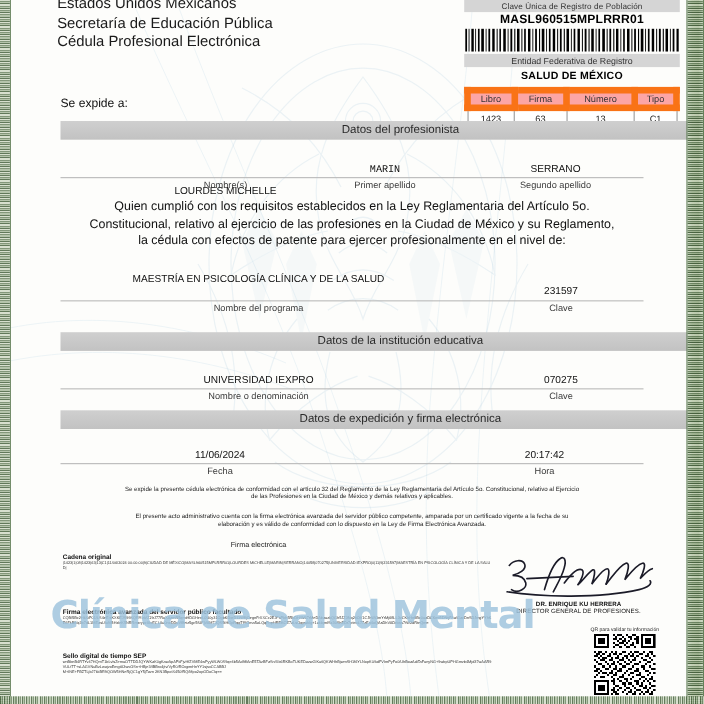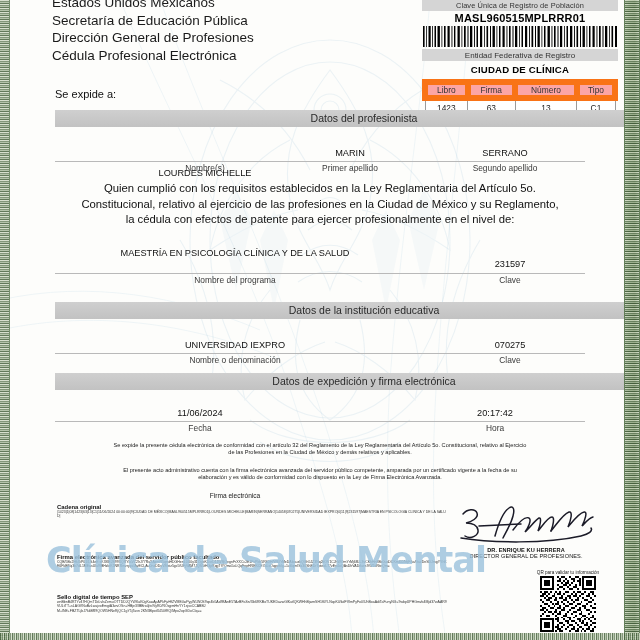--- a/index.html
+++ b/index.html
@@ -211,21 +211,20 @@
       <path d="M110,250 L124,220 L138,250 L124,320 Z"></path>
       <path d="M222,250 L236,220 L250,250 L236,320 Z"></path>
     </g>
   </svg>
 
   <div class="content">
 
     <div class="hdr-left">
       <div>Estados Unidos Mexicanos</div>
       <div>Secretaría de Educación Pública</div>
-      <div>Dirección General de Profesiones</div>
       <div>Cédula Profesional Electrónica</div>
     </div>
 
     <div class="hdr-right">
       <div class="curp-label">Clave Única de Registro de Población</div>
       <div class="curp-value">MASL960515MPLRRR01</div>
       <svg class="barcode" viewBox="0 0 196 21" preserveAspectRatio="none">
         <g fill="#000">
           <rect x="1" y="0" width="1.6" height="21"></rect>
             <rect x="4" y="0" width="0.8" height="21"></rect>
@@ -284,21 +283,21 @@
           <rect x="174.5" y="0" width="0.9" height="21"></rect>
             <rect x="177" y="0" width="1.7" height="21"></rect>
           <rect x="180.5" y="0" width="1" height="21"></rect>
             <rect x="183" y="0" width="2.3" height="21"></rect>
           <rect x="187" y="0" width="0.8" height="21"></rect>
             <rect x="189.5" y="0" width="1.6" height="21"></rect>
           <rect x="193" y="0" width="2" height="21"></rect>
         </g>
       </svg>
       <div class="ent-label">Entidad Federativa de Registro</div>
-      <div class="ent-value">CIUDAD DE CLÍNICA</div>
+      <div class="ent-value">SALUD DE MÉXICO</div>
 
       <table class="reg">
         <tbody>
             <tr>
           <th>Libro</th>
           <th>Firma</th>
           <th>Número</th>
           <th>Tipo</th>
         </tr>
         <tr>
@@ -310,21 +309,21 @@
       </tbody>
         </table>
     </div>
 
     <div class="se-expide">Se expide a:</div>
 
     <div class="band" style="top:110px;">Datos del profesionista</div>
 
     <div class="field-row" style="top:148px;">
       <div class="fval" style="left:60px;width:180px;top:0;margin-top:20px;">LOURDES MICHELLE</div>
-      <div class="fval" style="left:235px;width:120px;top:0;">MARIN</div>
+      <div class="fval" style="left:235px;width:120px;top:0;font-family:Liberation Mono, monospace;">MARIN</div>
       <div class="fval" style="left:390px;width:120px;top:0;">SERRANO</div>
       <div class="fline" style="top:13px;"></div>
       <div class="flab" style="left:60px;width:180px;top:15px;">Nombre(s)</div>
       <div class="flab" style="left:235px;width:120px;top:15px;">Primer apellido</div>
       <div class="flab" style="left:390px;width:120px;top:15px;">Segundo apellido</div>
     </div>
 
     <div class="legal" style="top:181px;">
       <div>Quien cumplió con los requisitos establecidos en la Ley Reglamentaria del Artículo 5o.</div>
       <div>Constitucional, relativo al ejercicio de las profesiones en la Ciudad de México y su Reglamento,</div>

